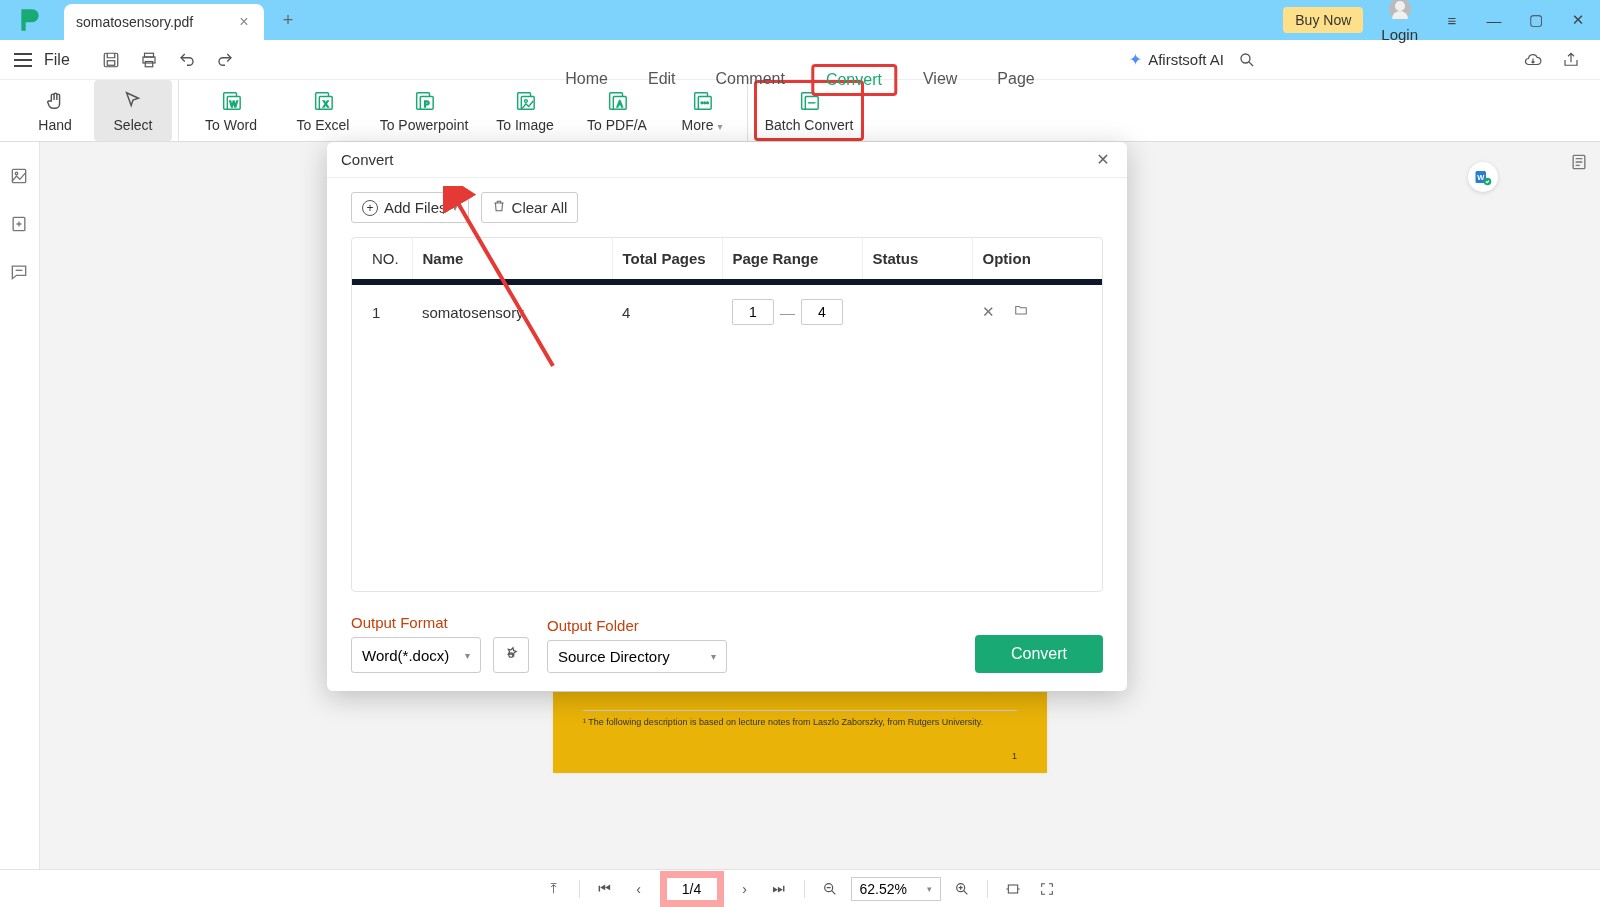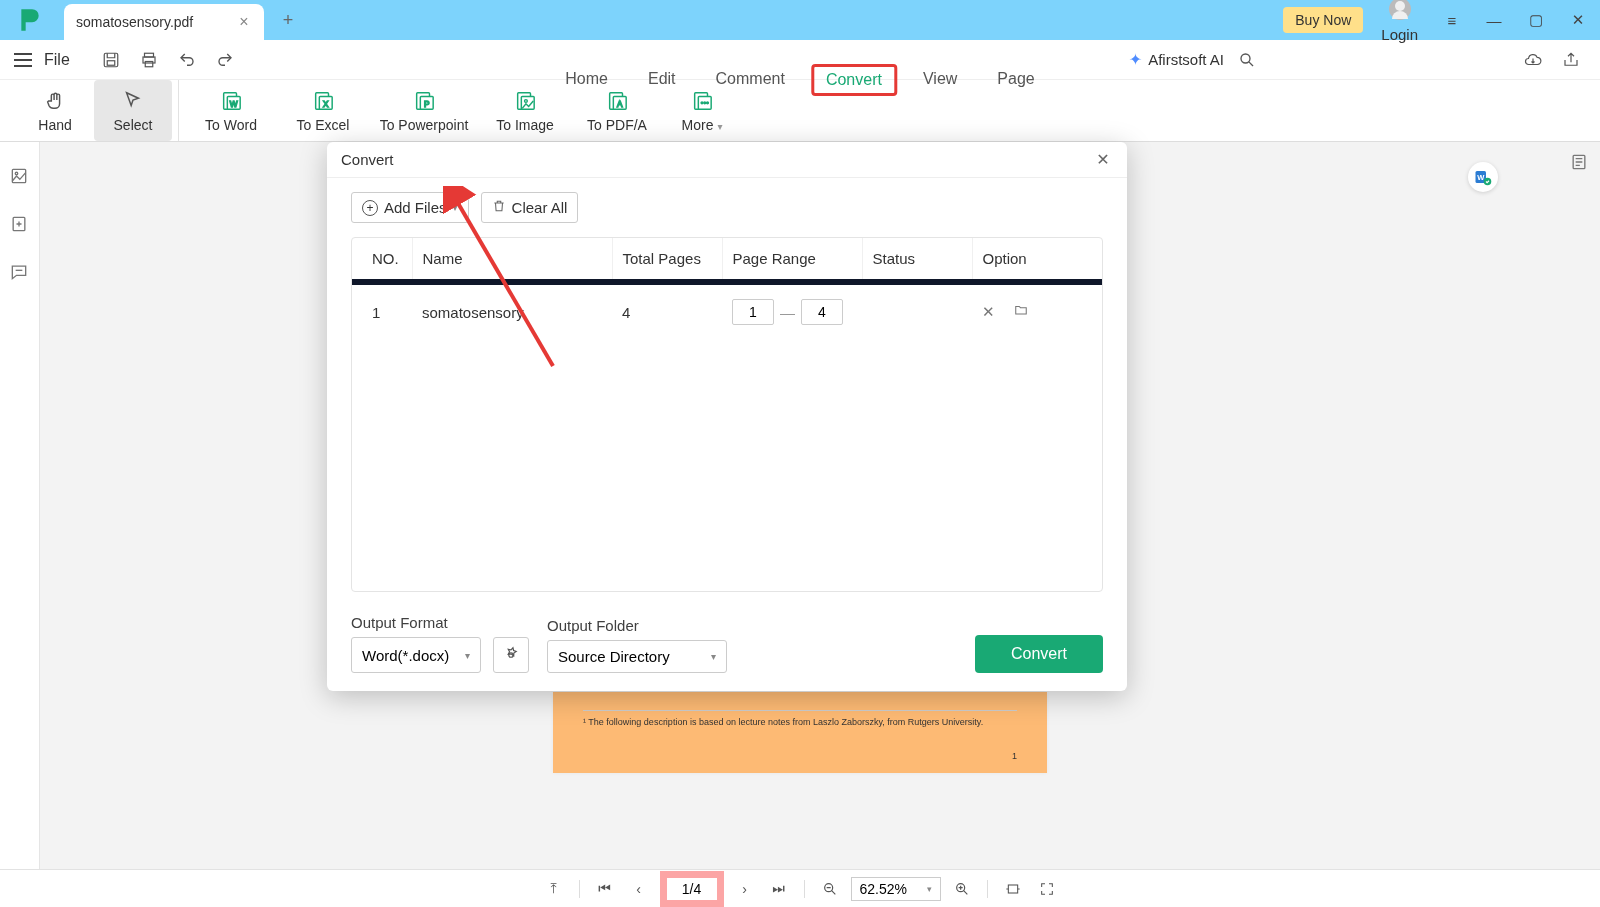--- a/index.html
+++ b/index.html
@@ -46,51 +46,51 @@
 .tool.active { background: #e7e7e7; }
 .tool.highlighted { border: 3px solid #e53935; }
 .tool-icon { width: 24px; height: 24px; display: flex; align-items: center; justify-content: center; color: #19a974; }
 .tool-icon.grey { color: #555; }
 
 
 .workspace { position: absolute; top: 142px; bottom: 38px; left: 0; right: 0; background: #f3f3f3; display: flex; }
 .left-rail { width: 40px; background: #fff; border-right: 1px solid #e5e5e5; display: flex; flex-direction: column; align-items: center; padding-top: 24px; gap: 26px; }
 .rail-icon { width: 22px; height: 22px; color: #777; }
 .page-area { flex: 1; position: relative; display: flex; justify-content: center; background: #f3f3f3; }
-.doc-page { width: 494px; background: #fdba74; margin: 0; align-self: flex-start; padding: 18px 30px 12px 30px; font-size: 9px; color: #333; position: absolute; top: 550px; box-shadow: 0 0 4px rgba(0,0,0,0.05); }
+.doc-page { width: 494px; background: #eab308; margin: 0; align-self: flex-start; padding: 18px 30px 12px 30px; font-size: 9px; color: #333; position: absolute; top: 550px; box-shadow: 0 0 4px rgba(0,0,0,0.05); }
 .footnote { font-size: 9px; }
 .page-num-doc { text-align: right; margin-top: 24px; font-size: 9px; }
 .right-rail { width: 40px; display: flex; flex-direction: column; align-items: center; padding-top: 10px; gap: 8px; }
 .floating-icon { width: 30px; height: 30px; background: #fff; border-radius: 50%; box-shadow: 0 1px 4px rgba(0,0,0,0.15); display: flex; align-items: center; justify-content: center; position: absolute; right: 62px; top: 20px; }
 
 
 .dialog-shadow { position: absolute; top: 142px; left: 327px; width: 800px; height: 549px; background: #fff; border-radius: 6px; box-shadow: 0 6px 28px rgba(0,0,0,0.22); z-index: 50; display: flex; flex-direction: column; }
 .dialog-header { height: 36px; display: flex; align-items: center; padding: 0 14px; border-bottom: 1px solid #eee; }
 .dialog-title { font-size: 15px; color: #333; }
 .dialog-close { margin-left: auto; font-size: 16px; color: #666; width: 20px; text-align: center; }
 .dialog-body { flex: 1; padding: 14px 24px 18px 24px; display: flex; flex-direction: column; }
 .dialog-actions { display: flex; gap: 12px; margin-bottom: 14px; }
 .btn-outline { border: 1px solid #ccc; background: #fff; padding: 6px 10px; font-size: 15px; color: #333; border-radius: 3px; display: flex; align-items: center; gap: 6px; }
 .btn-outline .plus-circ { width: 16px; height: 16px; border: 1.5px solid #555; border-radius: 50%; display: flex; align-items: center; justify-content: center; font-size: 12px; line-height: 1; }
 .btn-outline .caret { font-size: 10px; color: #888; }
 .btn-outline .trash { color: #666; }
 
 .table-wrap { border: 1px solid #e4e4e4; border-radius: 4px; flex: 1; background: #fff; overflow: hidden; }
 table { width: 100%; border-collapse: collapse; }
 th { text-align: left; font-weight: 400; font-size: 15px; color: #333; padding: 12px 10px; border-bottom: 6px solid #0f172a; }
-th + th { border-left: 1px solid #f0f0f0; }
+th + th { border-left: 1px solid #f0f0f0; font-weight: bold; }
 td { padding: 14px 10px; font-size: 15px; color: #333; vertical-align: middle; }
 .range-cell { display: flex; align-items: center; gap: 6px; }
 .range-input { width: 42px; text-align: center; border: 1px solid #ccc; padding: 4px 2px; font-size: 14px; border-radius: 2px; }
 .range-dash { color: #999; }
 .opt-icons { display: flex; gap: 18px; color: #777; font-size: 15px; }
 
 .dialog-footer-section { margin-top: 22px; display: flex; align-items: flex-end; gap: 18px; }
 .form-col { display: flex; flex-direction: column; gap: 6px; }
-.form-label { font-size: 15px; color: #404040; }
+.form-label { font-size: 15px; color: #c2410c; }
 .select-box { border: 1px solid #ccc; padding: 7px 10px; font-size: 15px; min-width: 130px; display: flex; align-items: center; justify-content: space-between; border-radius: 3px; background: #fff; }
 .select-box.wider { min-width: 180px; }
 .gear-btn { width: 36px; height: 36px; border: 1px solid #ccc; border-radius: 3px; display: flex; align-items: center; justify-content: center; color: #555; }
 .convert-btn { margin-left: auto; background: #19a974; color: #fff; padding: 10px 36px; border-radius: 4px; font-size: 16px; border: none; }
 
 
 .anno-arrow { position: absolute; top: 44px; left: 116px; z-index: 60; pointer-events: none; }
 
 
 .status-bar { position: absolute; bottom: 0; left: 0; right: 0; height: 38px; background: #fff; border-top: 1px solid #e2e2e2; display: flex; align-items: center; justify-content: center; gap: 8px; }
@@ -271,20 +271,32 @@
       <div class="tool-icon">
         <svg width="22" height="22" viewBox="0 0 24 24" fill="none" stroke="#19a974" stroke-width="1.6">
             <rect x="4" y="3" width="14" height="18" rx="1"></rect>
             <rect x="8" y="7" width="14" height="14" rx="1" fill="#fff"></rect>
             <circle cx="12" cy="14" r="1" fill="#19a974"></circle>
             <circle cx="15" cy="14" r="1" fill="#19a974"></circle>
             <circle cx="18" cy="14" r="1" fill="#19a974"></circle>
           </svg>
       </div>
       <span><span>More</span> <span style="font-size:10px;color:#999">▾</span></span>
+    </div>
+  </div>
+  <div class="tool-group">
+    <div class="tool wide highlighted">
+      <div class="tool-icon">
+        <svg width="22" height="22" viewBox="0 0 24 24" fill="none" stroke="#19a974" stroke-width="1.6">
+            <rect x="4" y="3" width="14" height="18" rx="1"></rect>
+            <rect x="8" y="7" width="14" height="14" rx="1" fill="#fff"></rect>
+            <path d="M11 14h8"></path>
+          </svg>
+      </div>
+      <span>Batch Convert</span>
     </div>
   </div>
 </div>
 
 <div class="workspace">
   <div class="left-rail">
     <div class="rail-icon">
       <svg width="20" height="20" viewBox="0 0 24 24" fill="none" stroke="#777" stroke-width="1.6">
           <rect x="4" y="4" width="16" height="16" rx="1"></rect>
           <circle cx="9" cy="9" r="1.5"></circle>

